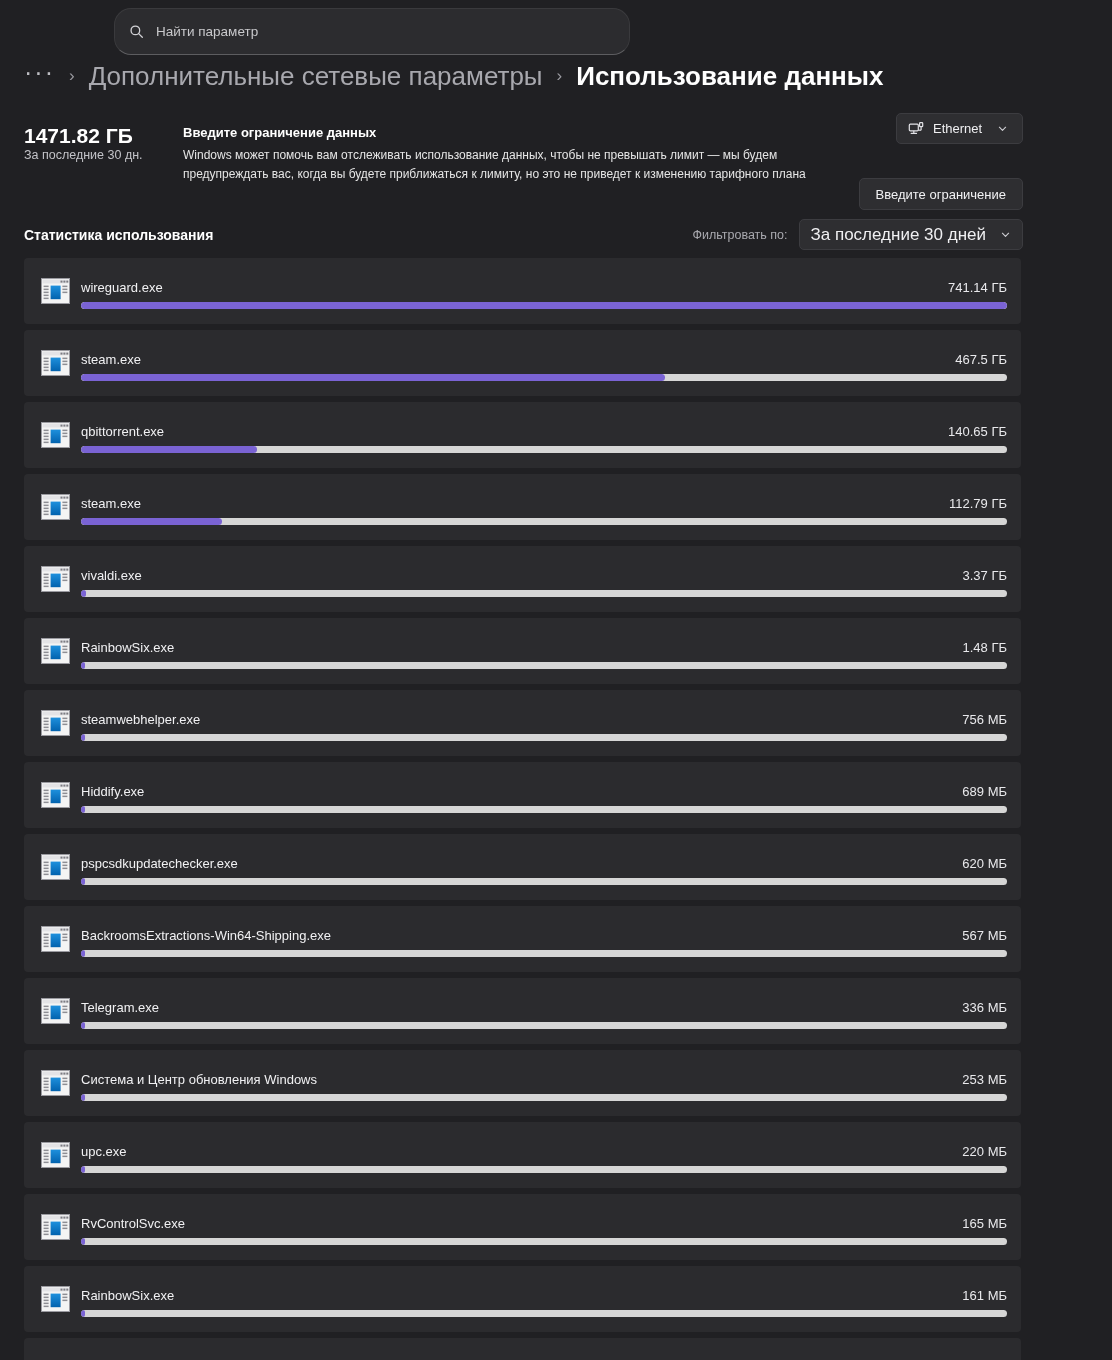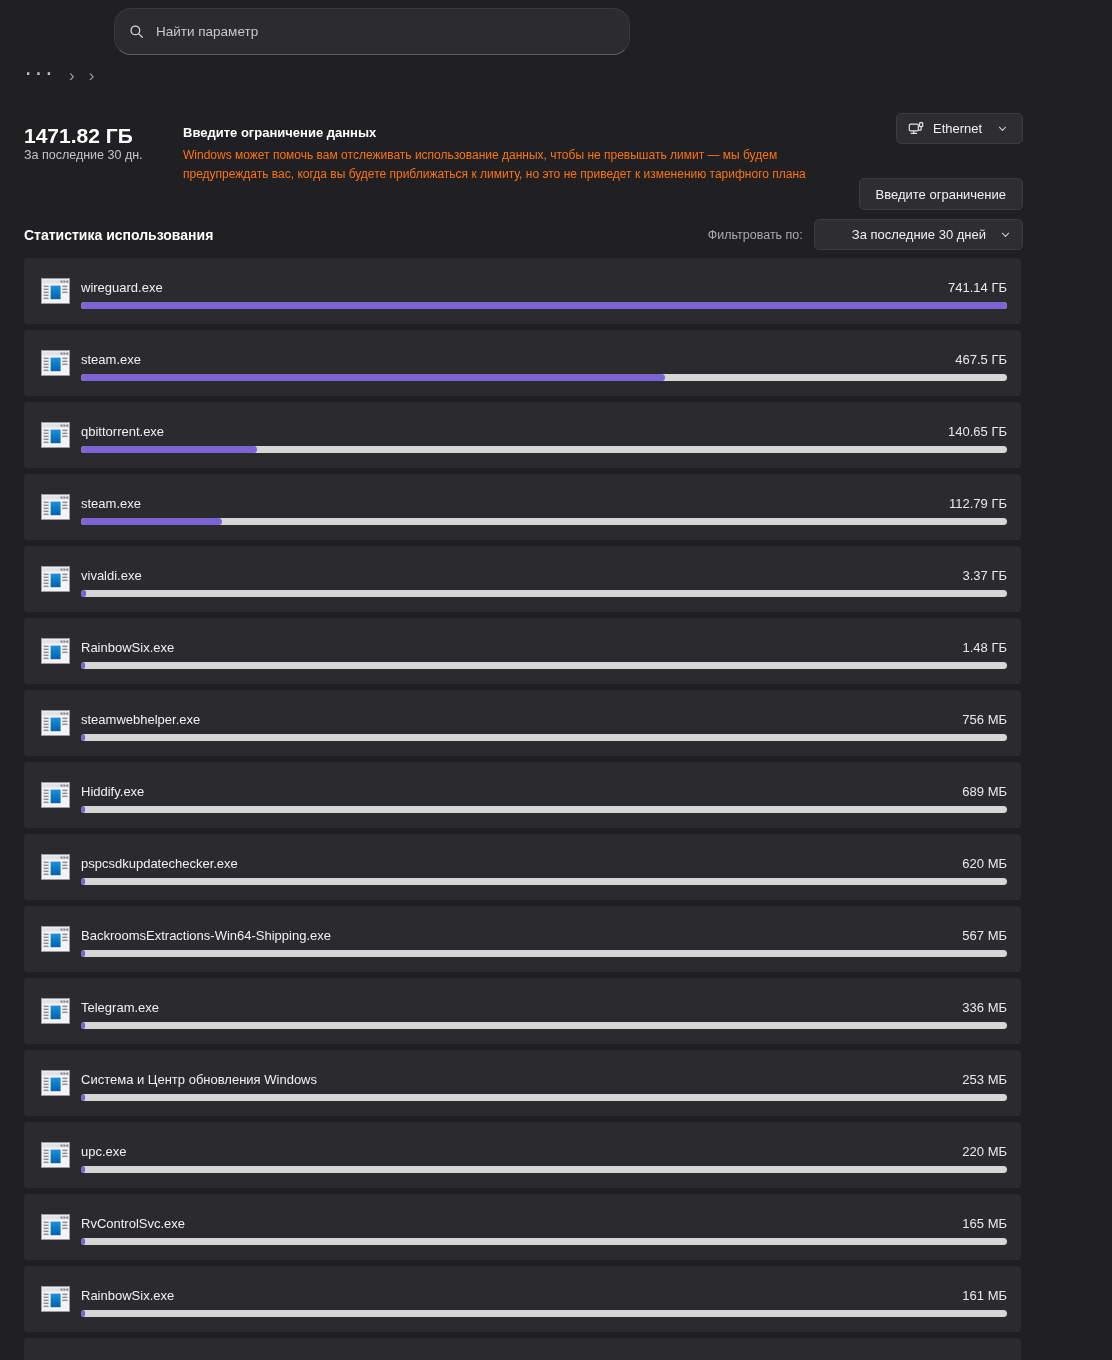--- a/index.html
+++ b/index.html
@@ -99,21 +99,21 @@
     top: 125px;
     width: 640px;
   }
   .limit-title {
     font-size: 13px;
     font-weight: 700;
     color: #ffffff;
   }
   .limit-desc {
     font-size: 12px;
-    color: #f97316;
+    color: #e5e5e5;
     line-height: 1.55;
     margin-top: 6px;
     max-width: 625px;
   }
 
   
   .iface-dropdown {
     position: absolute;
     right: 89px;
     top: 113px;
@@ -172,21 +172,21 @@
     height: 31px;
     background: #2e2e31;
     border: 1px solid #3c3c40;
     border-radius: 5px;
     display: flex;
     align-items: center;
     gap: 8px;
     padding: 0 11px;
     cursor: pointer;
   }
-  .filter-value { font-size: 13px; color: #f0f0f2; margin-left: 26px; }
+  .filter-value { font-size: 17px; color: #f0f0f2; }
 
   
   .app-list {
     position: absolute;
     left: 24px;
     top: 258px;
     width: 997px;
   }
   .app-row {
     position: relative;
@@ -250,21 +250,23 @@
         <line x1="10.3" y1="10.3" x2="14.2" y2="14.2" stroke-linecap="round"></line>
       </svg>
     </span>
     <span class="search-placeholder">Найти параметр</span>
   </div>
 </div>
 
 <div class="breadcrumb">
   <span class="crumb-ellipsis">···</span>
   <span class="crumb-sep">›</span>
+  <span class="crumb-muted">Дополнительные сетевые параметры</span>
   <span class="crumb-sep">›</span>
+  <span class="crumb-current">Использование данных</span>
 </div>
 
 <div class="summary">
   <div class="summary-total">1471.82 ГБ</div>
   <div class="summary-sub">За последние 30 дн.</div>
 </div>
 
 <div class="limit-block">
   <div class="limit-title">Введите ограничение данных</div>
   <div class="limit-desc">Windows может помочь вам отслеживать использование данных, чтобы не превышать лимит — мы будем предупреждать вас, когда вы будете приближаться к лимиту, но это не приведет к изменению тарифного плана</div>

